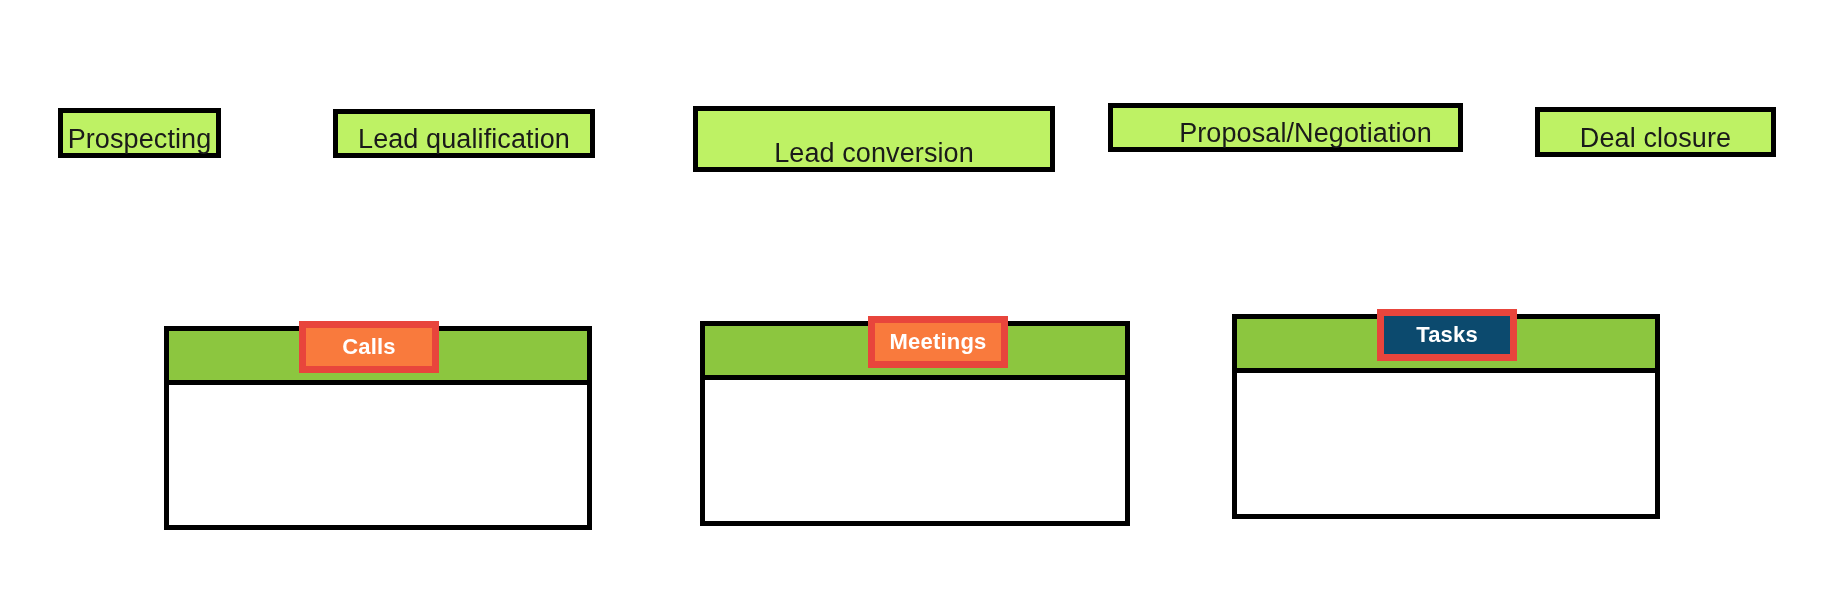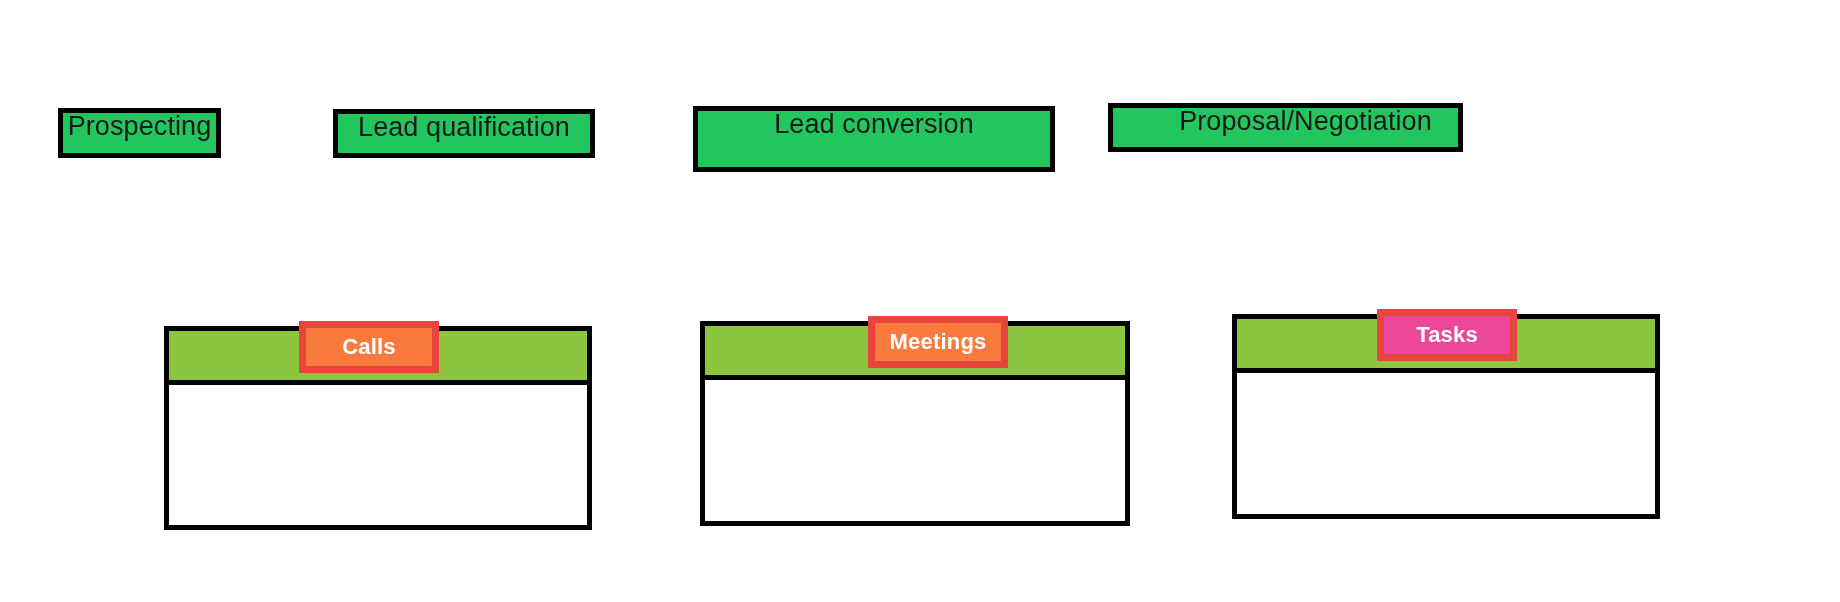--- a/index.html
+++ b/index.html
@@ -17,24 +17,24 @@
     width: 1840px;
     height: 602px;
     background: #fdfdfc;
     overflow: hidden;
   }
 
   
   .stage-box {
     position: absolute;
     box-sizing: border-box;
-    background: #22c55e;
+    background: #bef264;
     border: 5px solid #000000;
     display: flex;
-    align-items: flex-start;
+    align-items: flex-end;
     justify-content: center;
     color: #1a1a1a;
     font-size: 27px;
     font-weight: 400;
     letter-spacing: 0.1px;
     line-height: 1;
     white-space: nowrap;
   }
 
   
@@ -85,20 +85,23 @@
   </div>
   <div class="stage-box" style="left: 333px; top: 109px; width: 262px; height: 49px;">
     <span>Lead qualification</span>
   </div>
   <div class="stage-box" style="left: 693px; top: 106px; width: 362px; height: 66px;">
     <span>Lead conversion</span>
   </div>
   <div class="stage-box" style="left: 1108px; top: 103px; width: 355px; height: 49px; padding-left: 40px;">
     <span>Proposal/Negotiation</span>
   </div>
+  <div class="stage-box" style="left: 1535px; top: 107px; width: 241px; height: 50px;">
+    <span>Deal closure</span>
+  </div>
 
   <div class="entity-card" style="left: 164px; top: 326px; width: 428px; height: 204px;">
     <div class="card-header" style="height: 54px; background: rgb(140, 198, 63);">
       <div class="card-badge" style="left: 130px; top: -10px; width: 140px; height: 52px; background: rgb(249, 122, 61); border-color: rgb(232, 69, 60); color: rgb(255, 255, 255);">
         <span>Calls</span>
       </div>
     </div>
     <div class="card-body"></div>
   </div>
 
@@ -106,20 +109,20 @@
     <div class="card-header" style="height: 54px; background: rgb(140, 198, 63);">
       <div class="card-badge" style="left: 148px; top: -10px; width: 140px; height: 52px; background: rgb(249, 122, 61); border-color: rgb(232, 69, 60); color: rgb(255, 255, 255); margin-left: 15px;">
         <span>Meetings</span>
       </div>
     </div>
     <div class="card-body"></div>
   </div>
 
   <div class="entity-card" style="left: 1232px; top: 314px; width: 428px; height: 205px;">
     <div class="card-header" style="height: 54px; background: rgb(140, 198, 63);">
-      <div class="card-badge" style="left: 140px; top: -10px; width: 140px; height: 52px; background: #ec4899; border-color: rgb(232, 69, 60); color: rgb(255, 255, 255); align-items: center;">
+      <div class="card-badge" style="left: 140px; top: -10px; width: 140px; height: 52px; background: #0c4a6e; border-color: rgb(232, 69, 60); color: rgb(255, 255, 255); align-items: center;">
         <span>Tasks</span>
       </div>
     </div>
     <div class="card-body"></div>
   </div>
 
 </div>
 
 </body></html>

